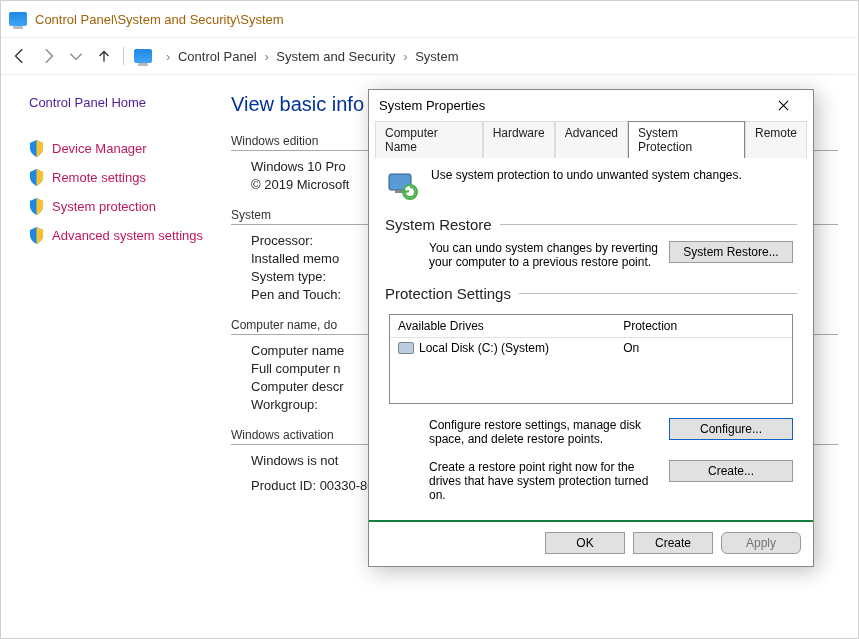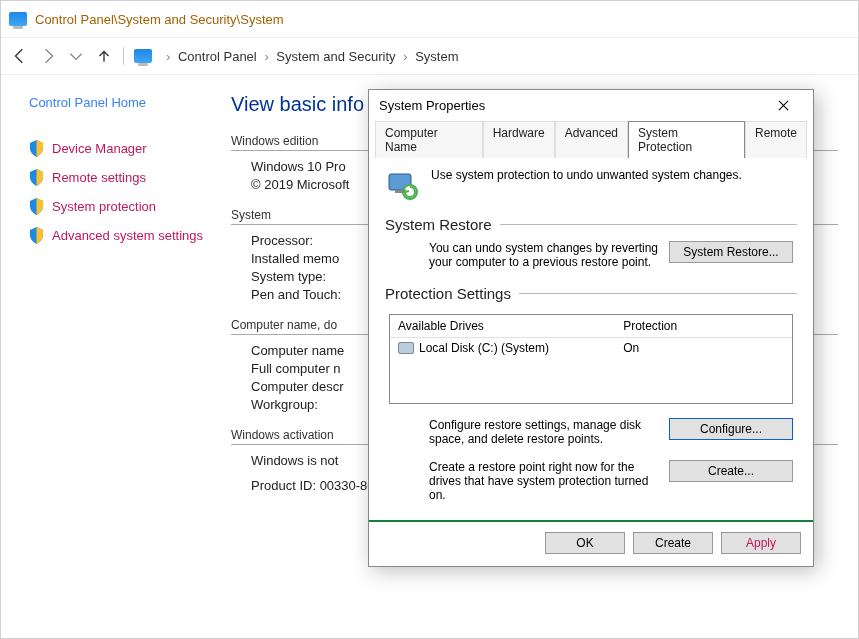--- a/index.html
+++ b/index.html
@@ -53,21 +53,21 @@
   content:''; position:absolute; bottom:-3px; left:4px; width:10px; height:3px; background:#bbb; border-radius:1px;
 }
 .crumb { color:#333; font-size:13px; }
 .crumb a { color:#333; text-decoration:none; }
 .crumb .chev { color:#888; margin:0 4px; }
 .body-area { display:flex; }
 .left-nav {
   width: 220px;
   padding: 20px 12px 12px 28px;
 }
-.left-nav .home { color:#3b82f6; font-size:13px; margin-bottom: 30px; display:block; cursor:pointer; }
+.left-nav .home { color:#4c1d95; font-size:13px; margin-bottom: 30px; display:block; cursor:pointer; }
 .left-nav .item { display:flex; align-items:center; gap:8px; margin-bottom:12px; cursor:pointer; color:#be185d; font-size:13px; }
 .shield-icon {
   width:15px; height:17px; 
   display:inline-block;
   position:relative;
 }
 .shield-icon svg { width:15px; height:17px; display:block; }
 .main-col { flex:1; padding: 18px 20px 10px 10px; }
 .main-col h1 { color:#003399; font-weight:400; font-size:20px; margin:0 0 18px; }
 .group-hdr {
@@ -116,21 +116,21 @@
 .fs-body { padding:8px 4px 2px; }
 .row-btn { display:flex; gap:10px; align-items:flex-start;margin-left:40px; }
 .row-btn .txt { flex:1; font-size:12px; }
 .btn {
   min-width:124px; height:22px; font-size:12px;
   background:#e1e1e1; border:1px solid #999; cursor:pointer;
   display:inline-flex; align-items:center; justify-content:center;
   padding:0 10px;
 }
 .btn.blue-border { border:1px solid #0b61c4; }
-.btn[disabled] { color:#be185d; }
+.btn[disabled] { color:#737373;border-radius:6px; }
 .drives-table {
   border:1px solid #888; width:100%; margin-top:4px;
   height:90px;
 }
 .drives-head { display:flex; font-size:12px; }
 .drives-head > div { padding:4px 8px; border-bottom:1px solid #e0e0e0; }
 .col-drive { flex:1.3; }
 .col-prot { flex:1; }
 .drives-row { display:flex; font-size:12px; }
 .drives-row > div { padding:3px 8px; }

